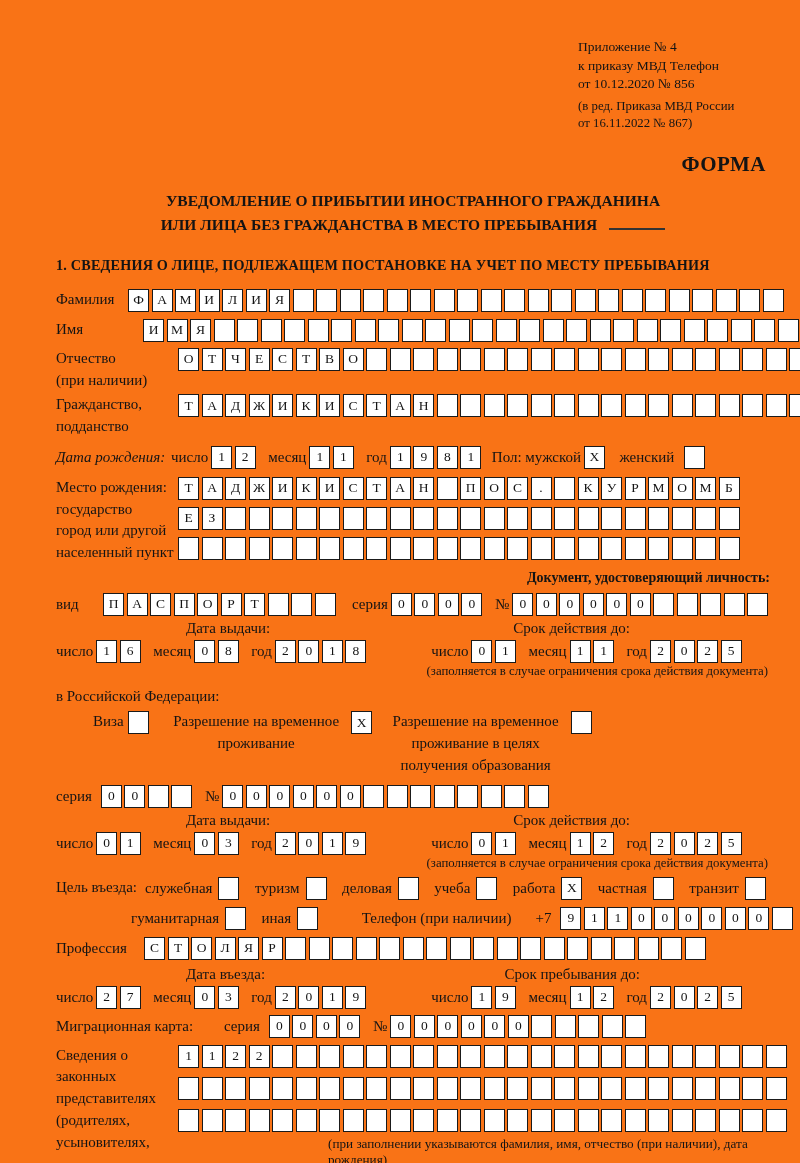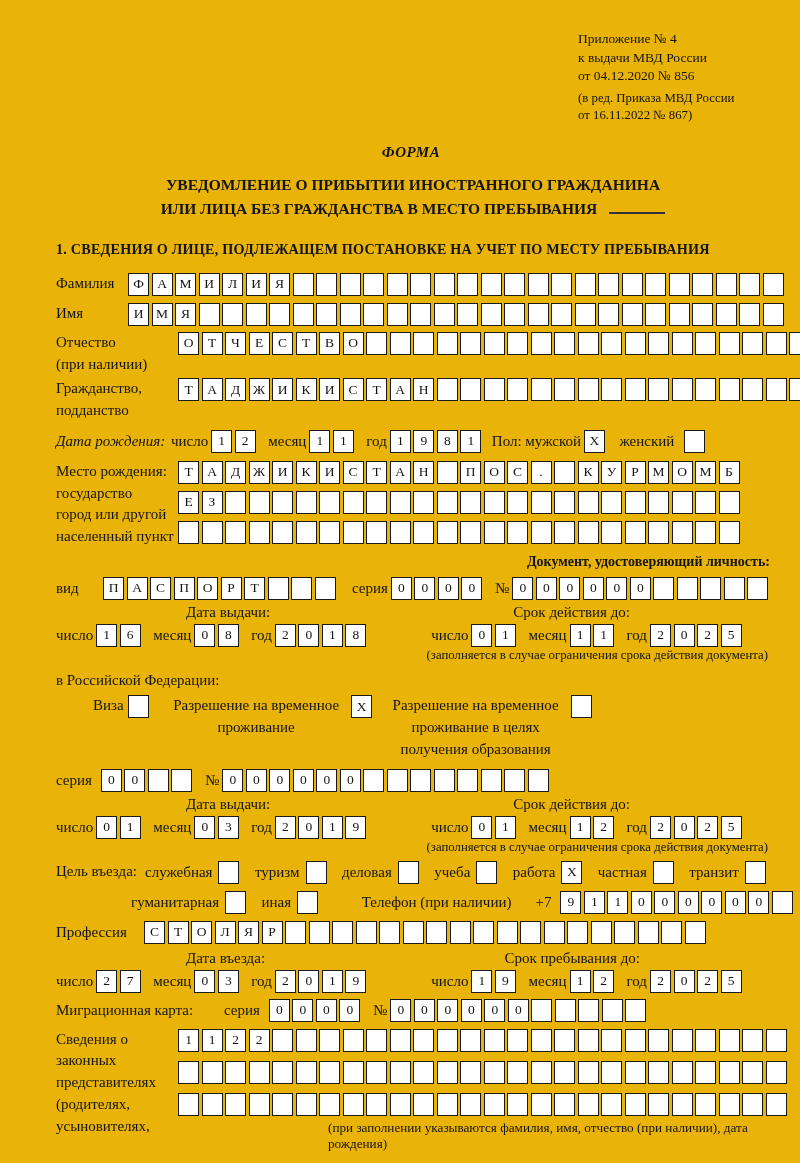--- a/index.html
+++ b/index.html
@@ -1,24 +1,24 @@
 <!DOCTYPE html>
 <html><head>
 <meta charset="utf-8">
 <style>
   html,body{margin:0;padding:0;background:#e8e8e8;}
   .page{
-    width:800px;height:1163px;margin:0 auto;background:#eab308;color:#141414;
+    width:800px;height:1163px;margin:0 auto;background:#f97316;color:#141414;
     font-family:"Liberation Serif","DejaVu Serif",serif;
-    box-sizing:border-box;padding:30px 30px 16px 56px;position:relative;overflow:hidden;
+    box-sizing:border-box;padding:38px 30px 16px 56px;position:relative;overflow:hidden;
   }
   
   .hdr{margin-left:522px;font-size:13.5px;line-height:1.38;}
   .hdr-amend{margin-top:4px;font-size:12.8px;line-height:1.33;}
-  .forma{text-align:center;font-weight:bold;font-size:15px;letter-spacing:.5px;margin-top:20px;padding-right:4px;font-style:italic;}
+  .forma{text-align:right;font-weight:bold;font-size:21px;letter-spacing:.5px;margin-top:20px;padding-right:4px;}
   .title{text-align:center;font-weight:bold;font-size:15.5px;line-height:1.55;margin-top:12px;}
   .blankline{display:inline-block;width:56px;border-bottom:2px solid #333;height:13px;margin-left:12px;}
   .sec{font-weight:bold;font-size:14.2px;margin-top:20px;margin-bottom:15px;letter-spacing:.2px;}
   
   .frow{display:flex;align-items:flex-start;margin-bottom:5px;}
   .lbl{font-size:15px;line-height:1.35;flex:none;}
   .lbl2{font-size:15px;line-height:1.45;flex:none;}
   .boxes{display:flex;flex:none;flex-wrap:nowrap;}
   .box{
     flex:none;width:21px;height:23px;border:1.5px solid #1a1a1a;box-sizing:border-box;
@@ -39,22 +39,22 @@
   .rowgap{margin-bottom:7px;}
   .legal-note{font-size:13.2px;margin-top:4px;margin-left:150px;}
 </style>
 </head>
 <body>
 
 <div class="page">
 
   <div class="hdr">
     <div>Приложение № 4</div>
-    <div>к выдачи МВД России</div>
-    <div>от 04.12.2020 № 856</div>
+    <div>к приказу МВД Телефон</div>
+    <div>от 10.12.2020 № 856</div>
     <div class="hdr-amend">
       <div>(в ред. Приказа МВД России</div>
       <div>от 16.11.2022 № 867)</div>
     </div>
   </div>
 
   <div class="forma">ФОРМА</div>
 
   <div class="title">
     <div>УВЕДОМЛЕНИЕ О ПРИБЫТИИ ИНОСТРАННОГО ГРАЖДАНИНА</div>
@@ -92,21 +92,21 @@
         <span class="box"></span>
         <span class="box"></span>
         <span class="box"></span>
         <span class="box"></span>
         <span class="box"></span>
         <span class="box"></span>
         <span class="box"></span>
       </div>
   </div>
 
-  <div class="frow" style="margin-bottom:6px;">
+  <div class="frow" style="margin-bottom:6px;gap:15px;">
     <div class="lbl" style="width:72px;">Имя</div>
     <div class="boxes">
         <span class="box">И</span>
         <span class="box">М</span>
         <span class="box">Я</span>
         <span class="box"></span>
         <span class="box"></span>
         <span class="box"></span>
         <span class="box"></span>
         <span class="box"></span>

